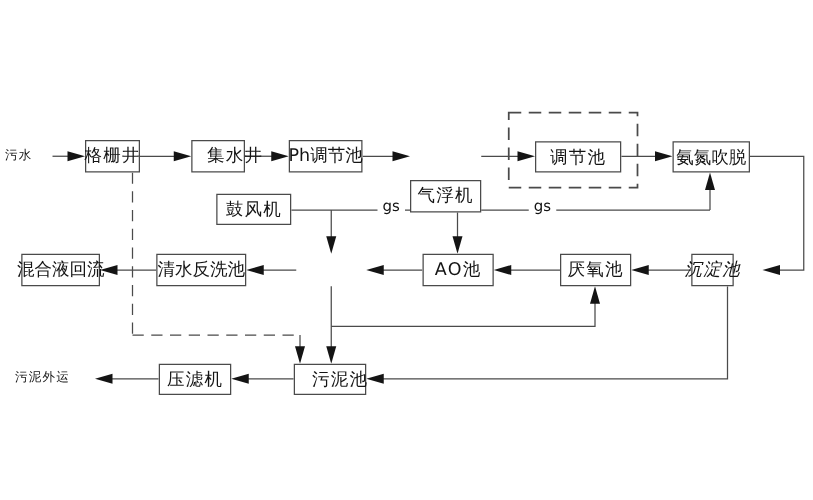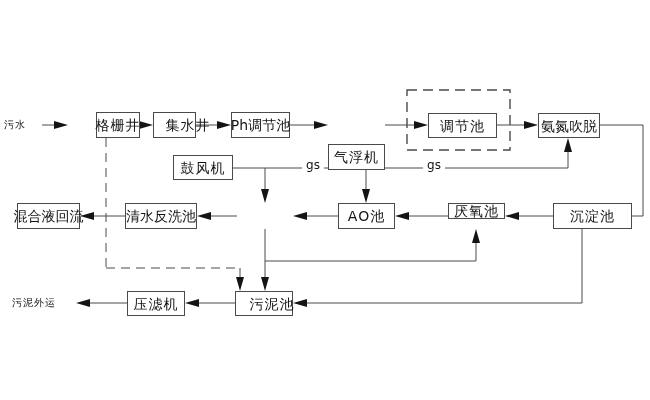--- a/index.html
+++ b/index.html
@@ -107,34 +107,34 @@
 
     <line class="dash" x1="106" y1="138" x2="106" y2="268"></line>
     <line class="dash" x1="106" y1="268" x2="240" y2="268"></line>
     <line x1="240" y1="268" x2="240" y2="279"></line>
     <polygon points="240,291 236,277 244,277"></polygon>
   </svg>
 
   <div class="text-label" style="left:4px;top:116px;">污水</div>
   <div class="text-label" style="left:12px;top:294px;">污泥外运</div>
 
-  <div class="node" style="left:68px;top:112px;width:44px;height:26px;margin-left:28px;">格栅井</div>
+  <div class="node" style="left:68px;top:112px;width:44px;height:26px;">格栅井</div>
   <div class="node" style="left:153px;top:112px;width:43px;height:26px;padding-left:27px;">集水井</div>
   <div class="node" style="left:231px;top:112px;width:59px;height:26px;letter-spacing:0;">Ph调节池</div>
   <div class="node" style="left:328px;top:112px;width:57px;height:26px;margin-top:32px;">气浮机</div>
   <div class="node" style="left:428px;top:113px;width:69px;height:25px;">调节池</div>
   <div class="node" style="left:538px;top:113px;width:62px;height:25px;letter-spacing:0;">氨氮吹脱</div>
 
   <div class="node" style="left:173px;top:155px;width:60px;height:25px;">鼓风机</div>
 
   <div class="node" style="left:17px;top:203px;width:63px;height:26px;letter-spacing:0;">混合液回流</div>
   <div class="node" style="left:125px;top:203px;width:72px;height:26px;letter-spacing:0;">清水反洗池</div>
   <div class="node" style="left:338px;top:203px;width:57px;height:26px;">AO池</div>
-  <div class="node" style="left:448px;top:203px;width:57px;height:16px;">厌氧池</div>
-  <div class="node" style="left:553px;top:203px;width:79px;height:26px;">沉淀池</div>
+  <div class="node" style="left:448px;top:203px;width:57px;height:26px;">厌氧池</div>
+  <div class="node" style="left:553px;top:203px;width:34px;height:26px;font-style:italic;">沉淀池</div>
 
   <div class="node" style="left:127px;top:291px;width:58px;height:25px;">压滤机</div>
   <div class="node" style="left:235px;top:291px;width:58px;height:25px;padding-left:16px;">污泥池</div>
 
   <div class="edge-label" style="left:302px;top:157px;width:22px;">gs</div>
   <div class="edge-label" style="left:423px;top:157px;width:22px;">gs</div>
 
 </div>
 
 </body></html>

